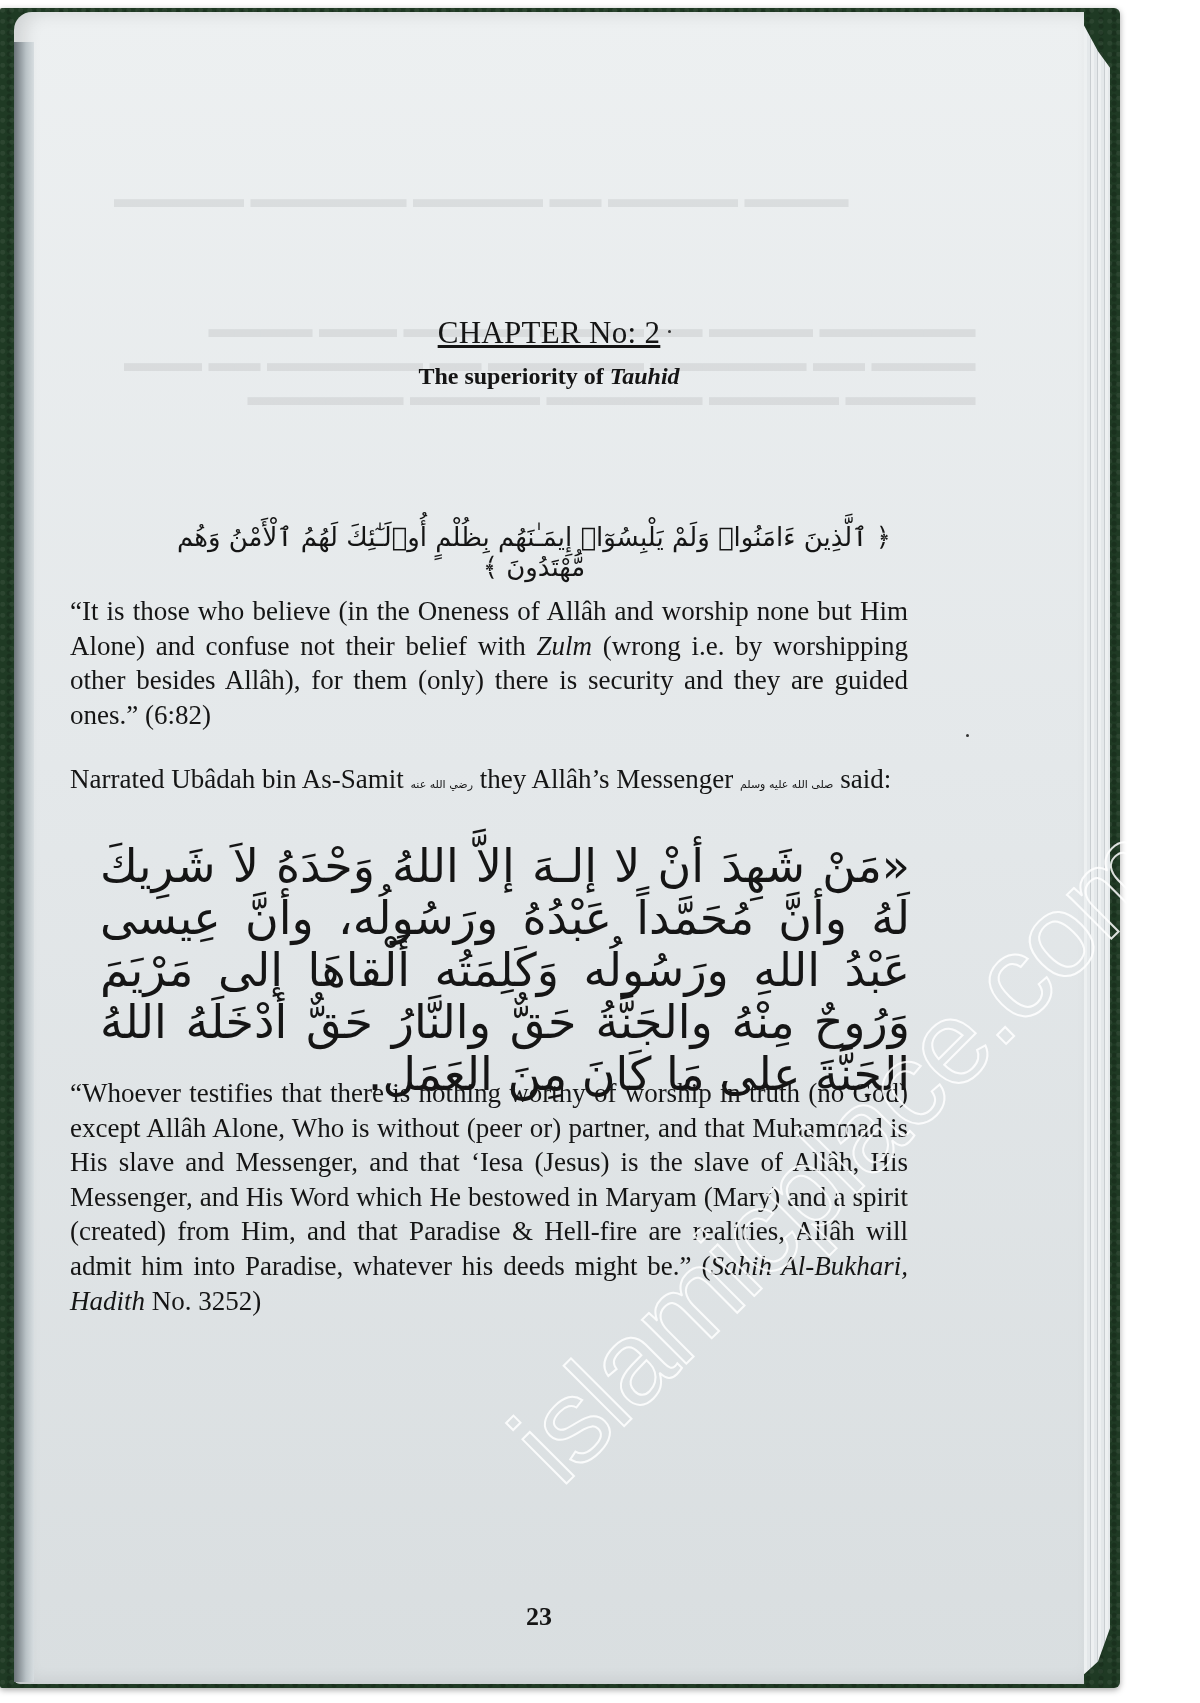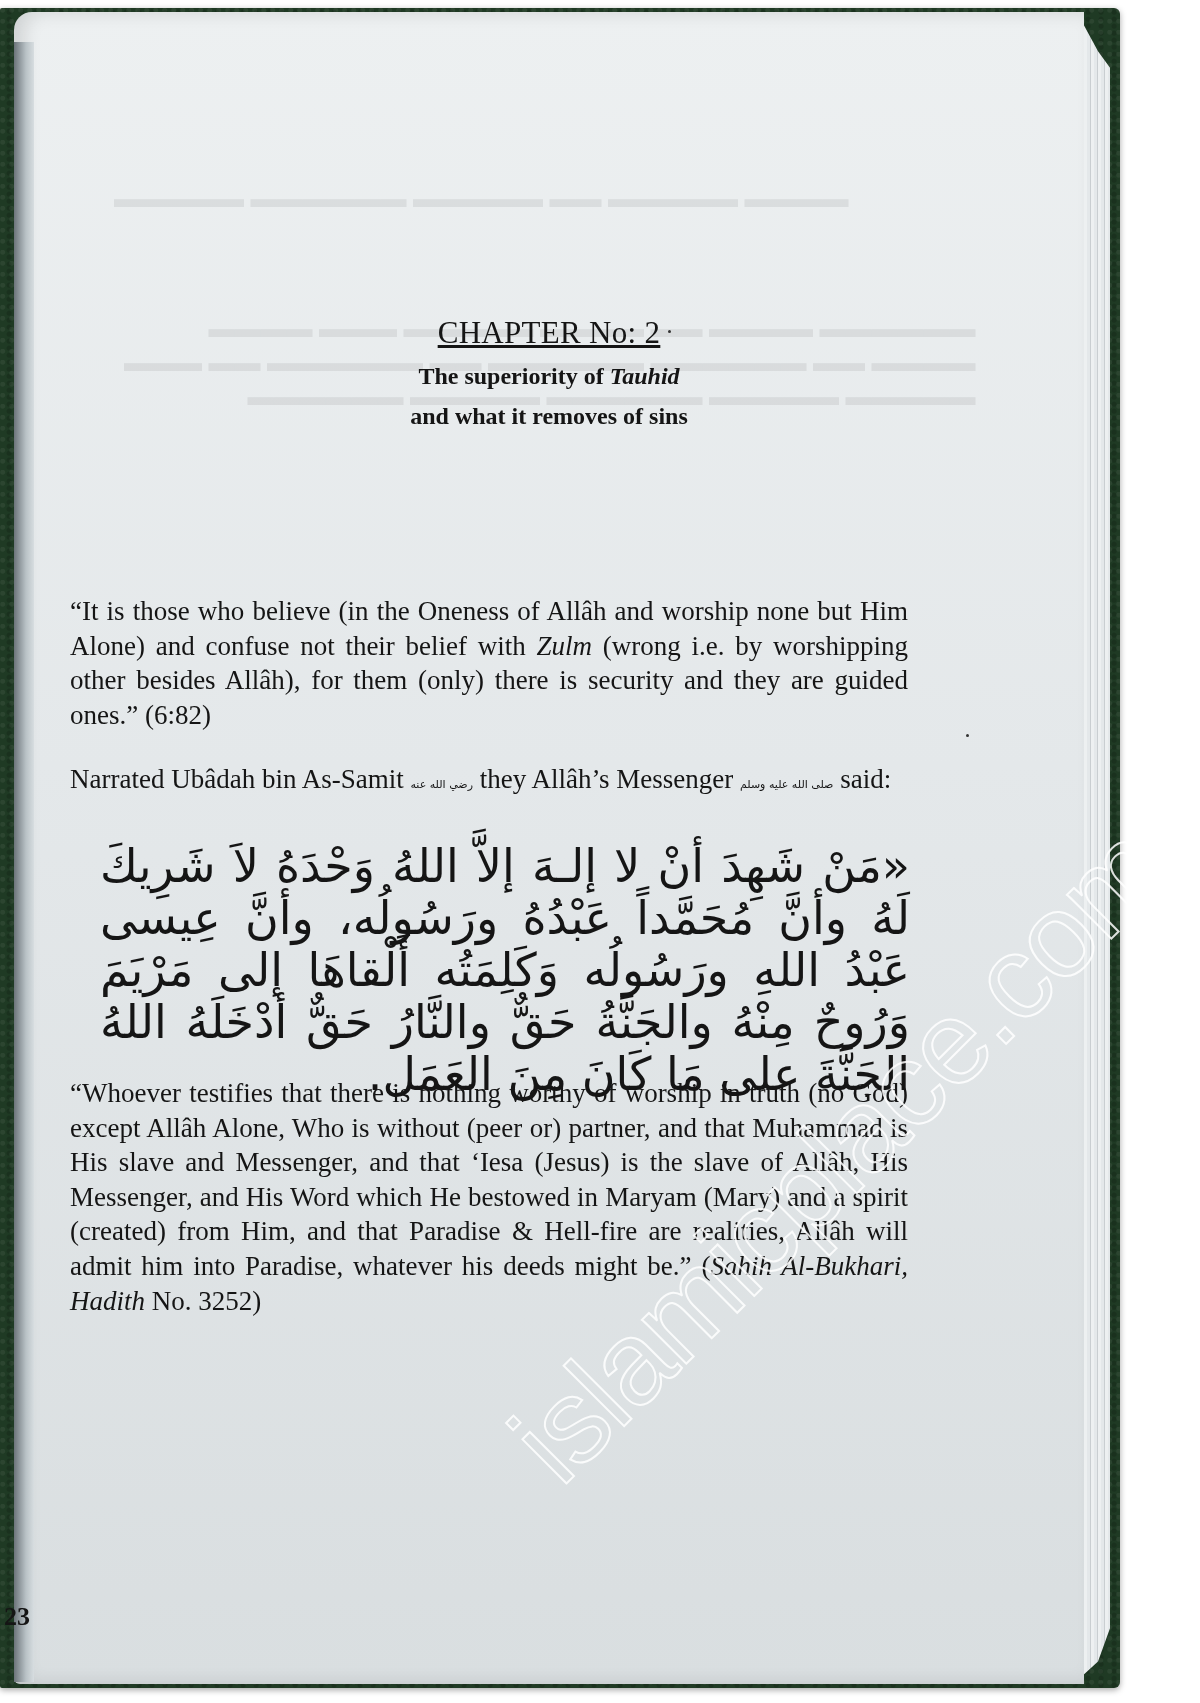--- a/index.html
+++ b/index.html
@@ -76,21 +76,21 @@
   .arabic-block {
     position:absolute; left:86px; width:810px; top:828px;
     direction:rtl; text-align:justify; text-align-last:right;
     font-size:46px; line-height:52px;
     font-family:"DejaVu Sans", sans-serif;
   }
   .honorific {
     font-family:"DejaVu Sans", sans-serif; font-size:11px;
   }
   .page-number {
-    position:absolute; left:0; width:1070px; top:1590px; text-align:left;
+    position:absolute; left:0; width:1070px; top:1590px; text-align:center;
     font-size:26px; font-weight:bold;
     transform:translateX(-10px);
   }
   .watermark {
     position:absolute; left:470px; top:1400px;
     font-family:"Liberation Sans", sans-serif;
     font-size:118px; letter-spacing:-2px;
     color:transparent;
     -webkit-text-stroke:2px rgba(255,255,255,0.85);
     transform:rotate(-45deg); transform-origin:left top;
@@ -114,24 +114,24 @@
   <div class="bleed" style="left:100px; top:170px;">▬▬▬▬ ▬▬▬▬▬ ▬▬ ▬▬▬▬▬ ▬▬▬▬▬▬ ▬▬▬▬▬</div>
   <div class="bleed" style="left:110px; top:300px;">▬▬▬▬▬▬ ▬▬▬▬ ▬▬ ▬▬▬▬ ▬▬▬▬▬ ▬▬▬ ▬▬▬▬
 ▬▬▬▬ ▬▬ ▬▬▬▬▬▬ ▬▬▬▬▬▬ ▬▬ ▬▬▬▬▬▬ ▬▬ ▬▬▬
 ▬▬▬▬▬ ▬▬▬▬▬ ▬▬▬▬▬▬ ▬▬▬▬▬ ▬▬▬▬▬▬</div>
 
   <div class="content">
     <div class="chapter-number">CHAPTER No: 2</div>
 
     <div class="chapter-title">
       <div><span>The superiority of </span><em>Tauhid</em></div>
-      <div>and what it removes of sins</div>
     </div>
 
 
+    <div class="quran-verse">﴿ ٱلَّذِينَ ءَامَنُوا۟ وَلَمْ يَلْبِسُوٓا۟ إِيمَـٰنَهُم بِظُلْمٍ أُو۟لَـٰٓئِكَ لَهُمُ ٱلْأَمْنُ وَهُم مُّهْتَدُونَ ﴾</div>
 
     <div class="para" style="top:582px;"><span>“It is those who believe (in the Oneness of Allâh and worship none but Him Alone) and confuse not their belief with </span><em>Zulm</em><span> (wrong i.e. by worshipping other besides Allâh), for them (only) there is security and they are guided ones.” (6:82)</span></div>
 
     <div class="para" style="top:750px;"><span>Narrated Ubâdah bin As-Samit </span><span class="honorific">رضي الله عنه</span><span> they Allâh’s Messenger </span><span class="honorific">صلى الله عليه وسلم</span><span> said:</span></div>
 
     <div class="arabic-block">«مَنْ شَهِدَ أنْ لا إلـهَ إلاَّ اللهُ وَحْدَهُ لاَ شَرِيكَ لَهُ وأنَّ مُحَمَّداً عَبْدُهُ ورَسُولُه، وأنَّ عِيسى عَبْدُ اللهِ ورَسُولُه وَكَلِمَتُه أَلْقاهَا إلى مَرْيَمَ وَرُوحٌ مِنْهُ والجَنَّةُ حَقٌّ والنَّارُ حَقٌّ أدْخَلَهُ اللهُ الجَنَّةَ على مَا كَانَ مِنَ العَمَل.</div>
 
     <div class="para" style="top:1064px; line-height:34.6px;"><span>“Whoever testifies that there is nothing worthy of worship in truth (no God) except Allâh Alone, Who is without (peer or) partner, and that Muhammad is His slave and Messenger, and that ‘Iesa (Jesus) is the slave of Allâh, His Messenger, and His Word which He bestowed in Maryam (Mary) and a spirit (created) from Him, and that Paradise &amp; Hell-fire are realities, Allâh will admit him into Paradise, whatever his deeds might be.” (</span><em>Sahih Al-Bukhari, Hadith</em><span> No. 3252)</span></div>
 
 

